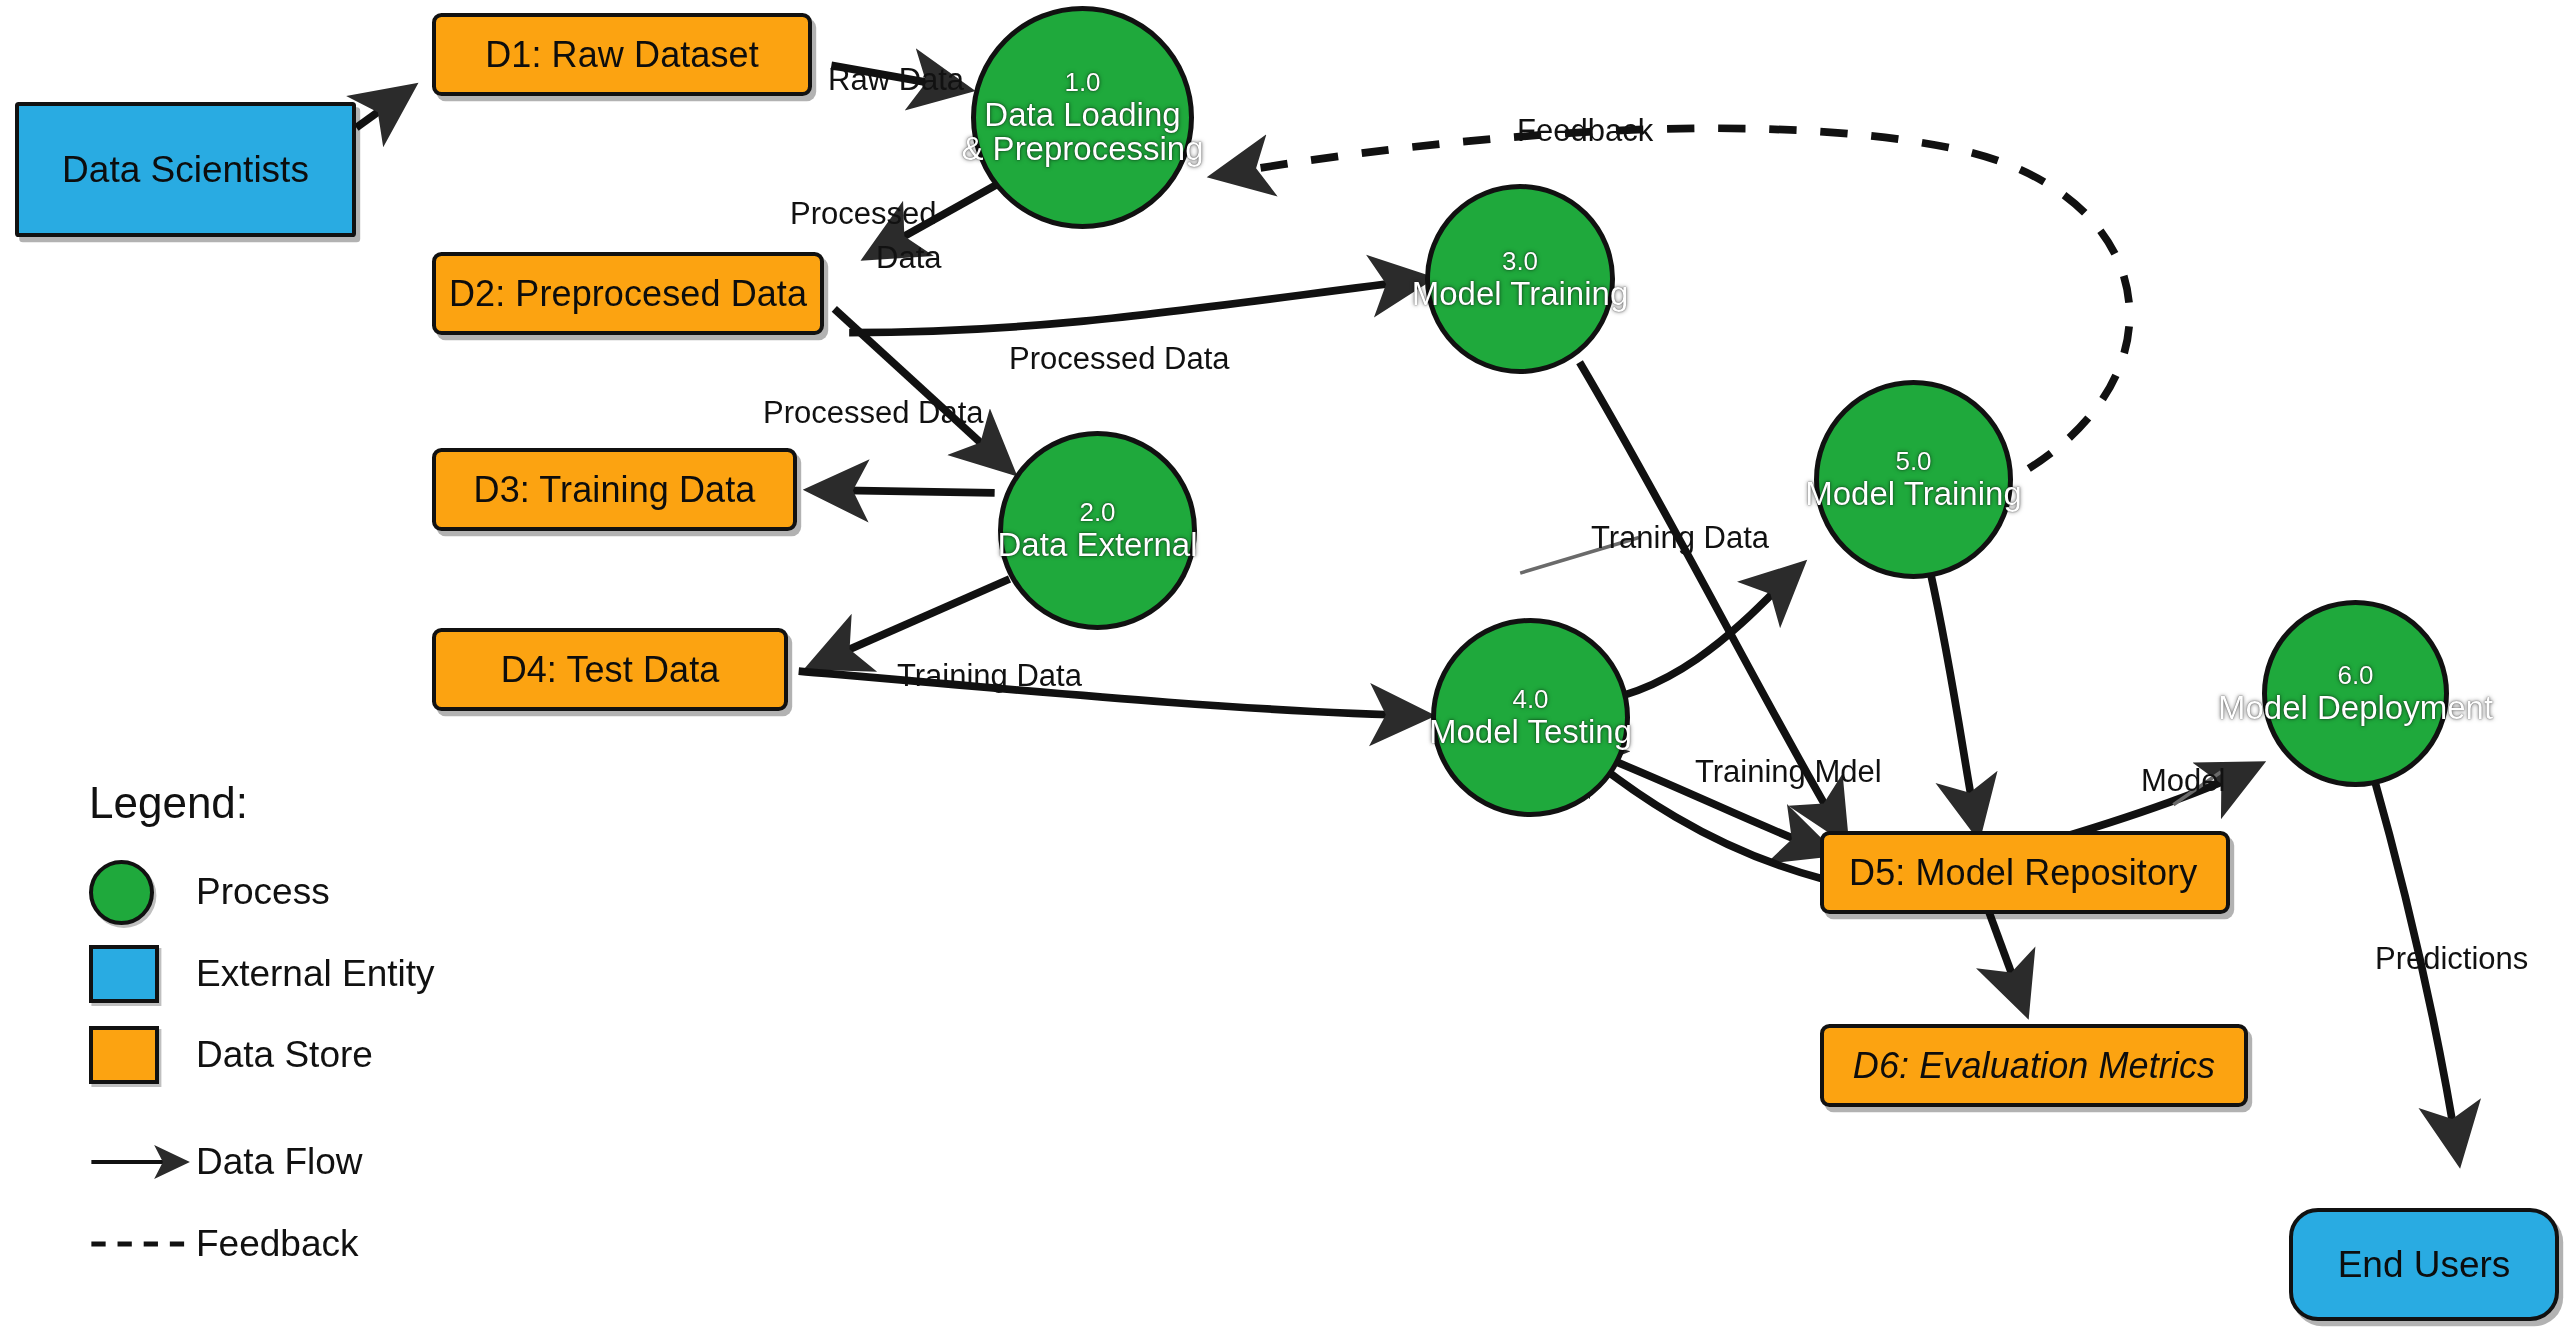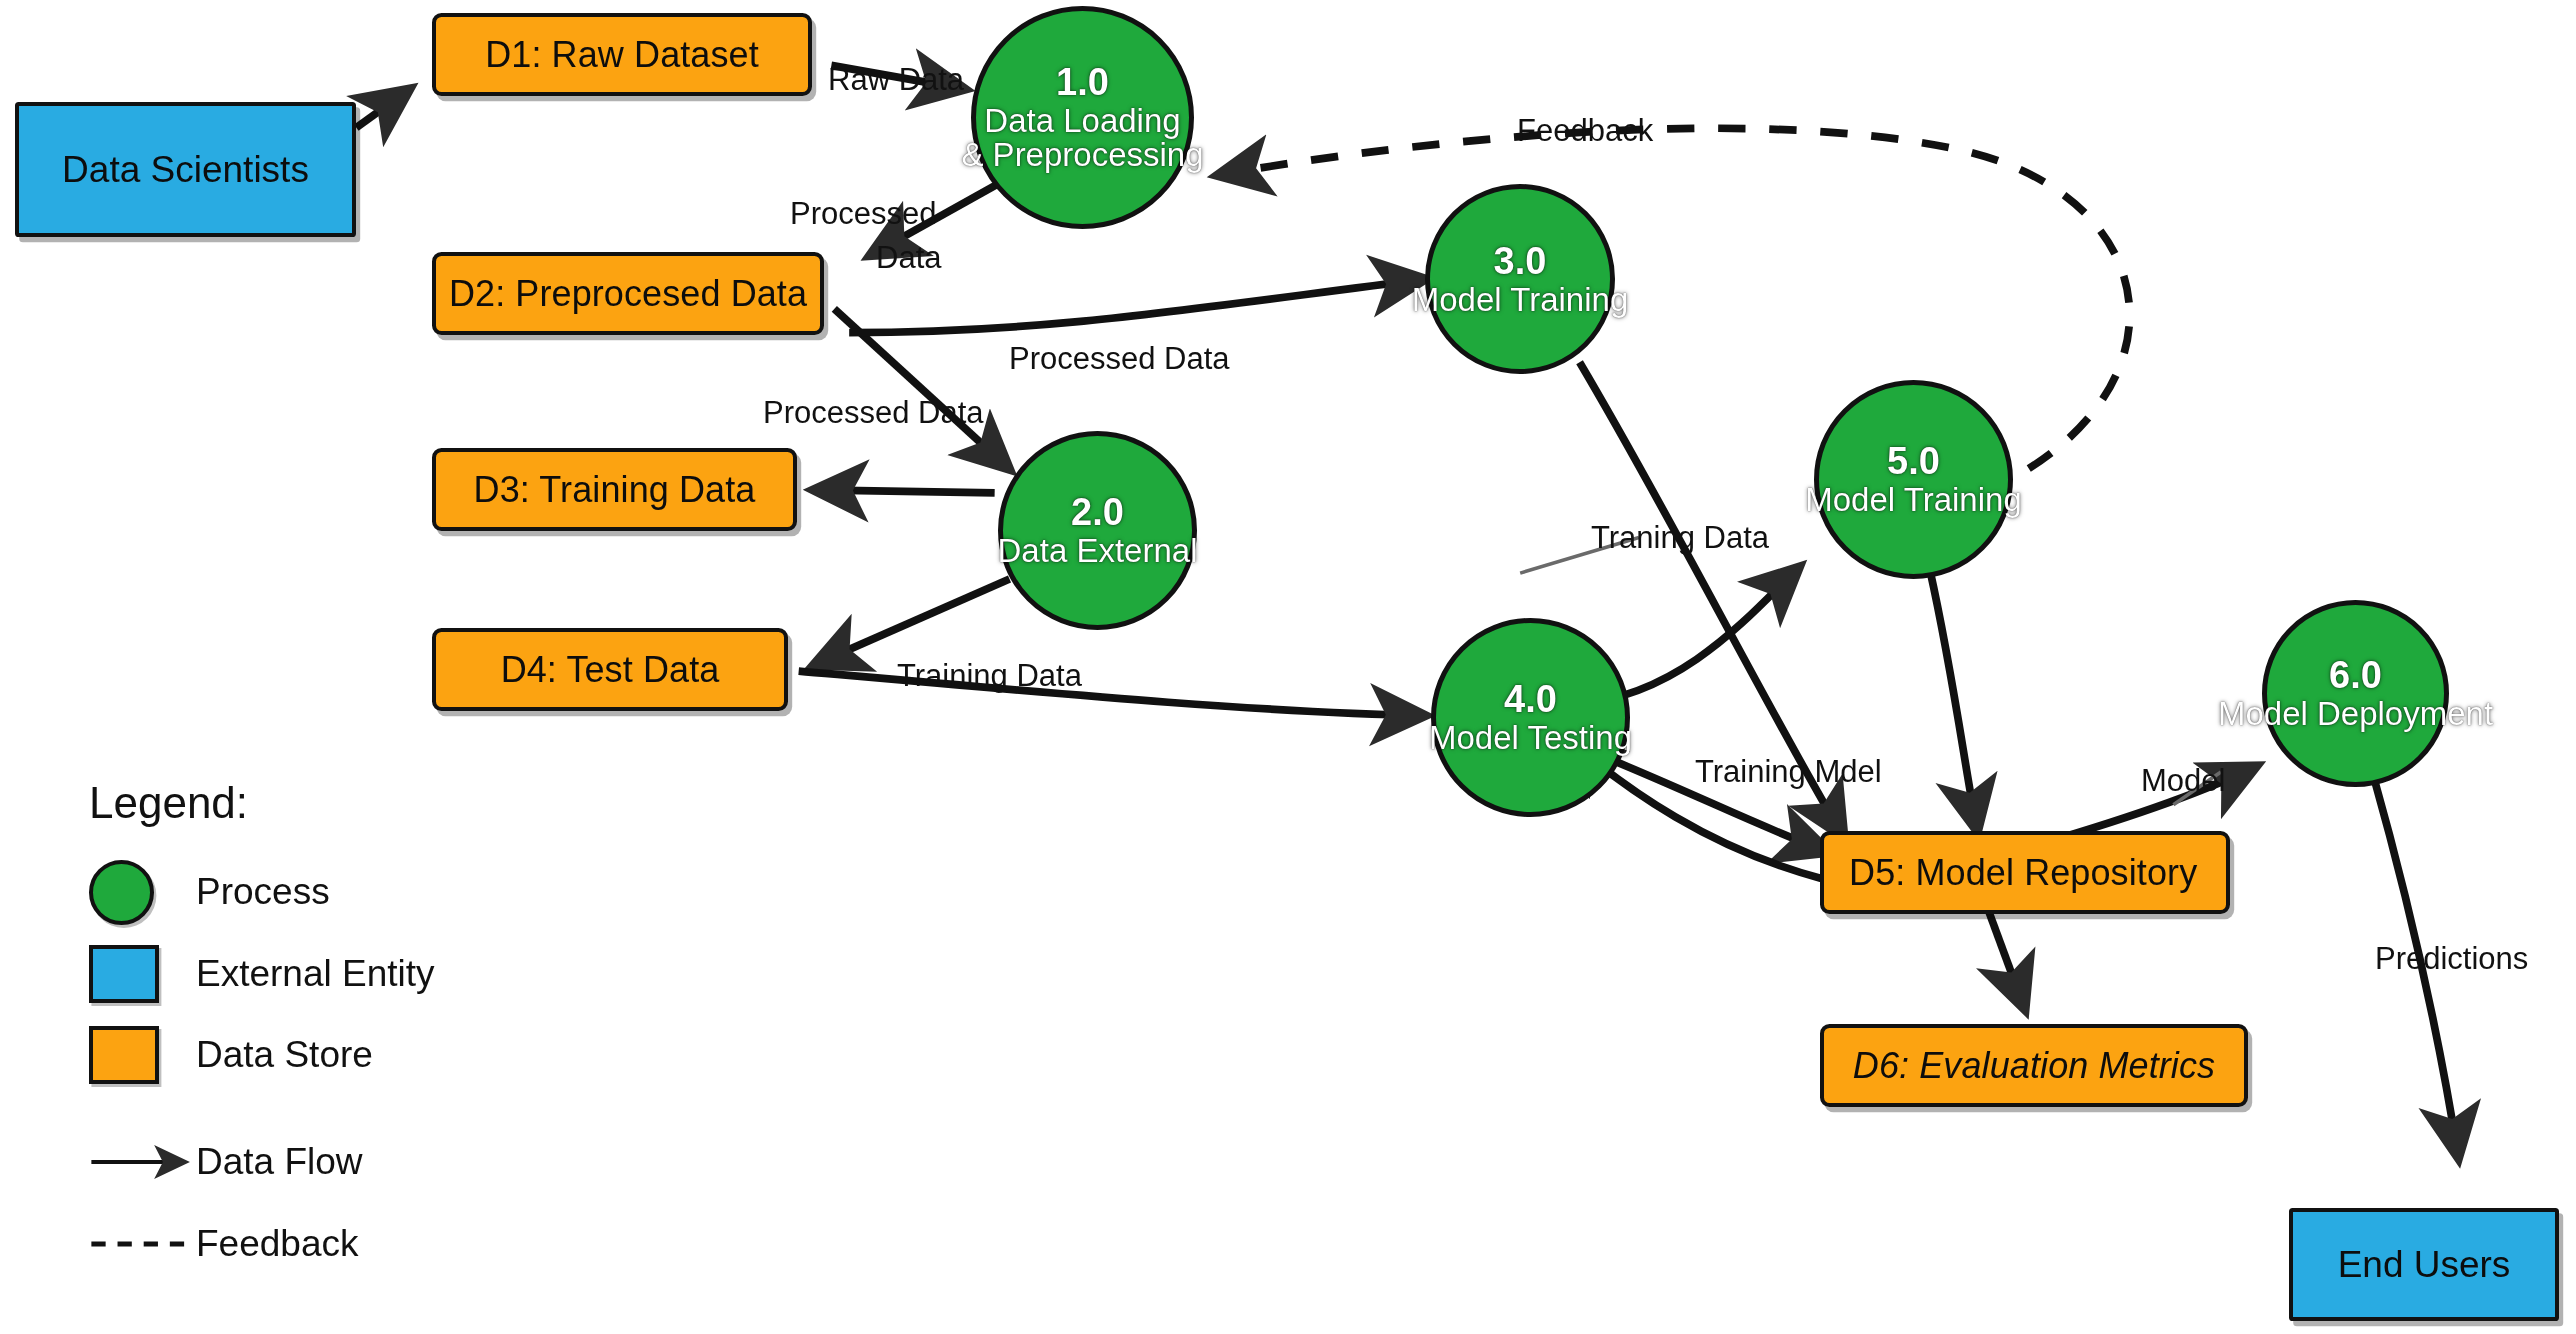--- a/index.html
+++ b/index.html
@@ -17,21 +17,21 @@
 
   
   .entity{background:#29ABE2;border:4.8px solid #111111;border-radius:3.6px;
           color:#0d0d0d;font-size:37px;font-weight:400;
           box-shadow:4.2px 5.3px 0 rgba(0,0,0,.30);padding:0 10.7px;}
 
   
   .proc{background:#1FA93C;border:5.3px solid #111111;border-radius:50%;
         color:#ffffff;flex-direction:column;line-height:1.02;
         text-shadow:0 0 4.2px rgba(0,0,0,.55), 0 0 1.2px rgba(0,0,0,.8);}
-  .proc .num{font-size:38px;font-weight:700;margin-bottom:2.4px;}
+  .proc .num{font-size:26px;font-weight:400;margin-bottom:2.4px;}
   .proc .ttl{font-size:33px;font-weight:400;white-space:nowrap;}
 
   
   .elabel{position:absolute;color:#111;font-size:31px;white-space:nowrap;
           background:transparent;}
 
   
   #legend{position:absolute;left:89px;top:778px;}
   #legend .lg-title{font-size:44px;color:#111;margin-bottom:28.5px;}
   .lg-row{display:flex;align-items:center;height:71px;margin-bottom:10.7px;}
@@ -96,21 +96,21 @@
       <path d="M3660,1355 L3740,1300"></path>
     </g>
 
     <path d="M3260,860 C3700,720 3680,330 3290,250 C2900,170 2300,250 2050,295" fill="none" stroke="#111111" stroke-width="13" stroke-dasharray="46 40" marker-end="url(#ah)"></path>
   </svg>
 
   <div class="node entity" style="left:15px;top:102px;width:341px;height:135px;">
     <span>Data Scientists</span>
   </div>
 
-  <div class="node entity" style="left:2289px;top:1208px;width:270px;height:113px;">
+  <div class="node entity" style="left:2289px;top:1208px;width:270px;height:113px;border-radius:29px;">
     <span>End Users</span>
   </div>
 
   <div class="node store" style="left:432px;top:13px;width:380px;height:83px;">
     <span>D1: Raw Dataset</span>
   </div>
 
   <div class="node store" style="left:432px;top:252px;width:392px;height:83px;">
     <span>D2: Preprocesed Data</span>
   </div>

